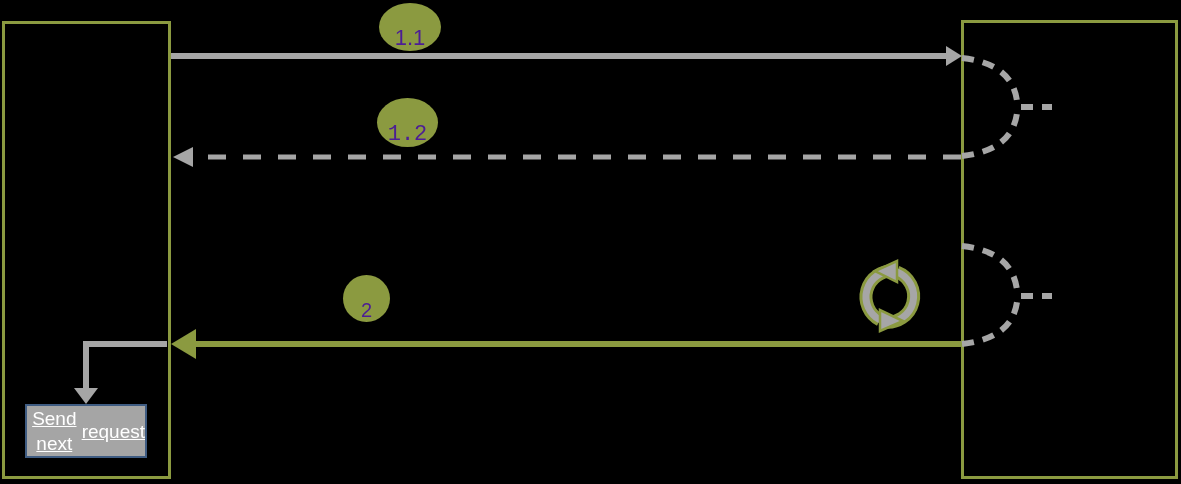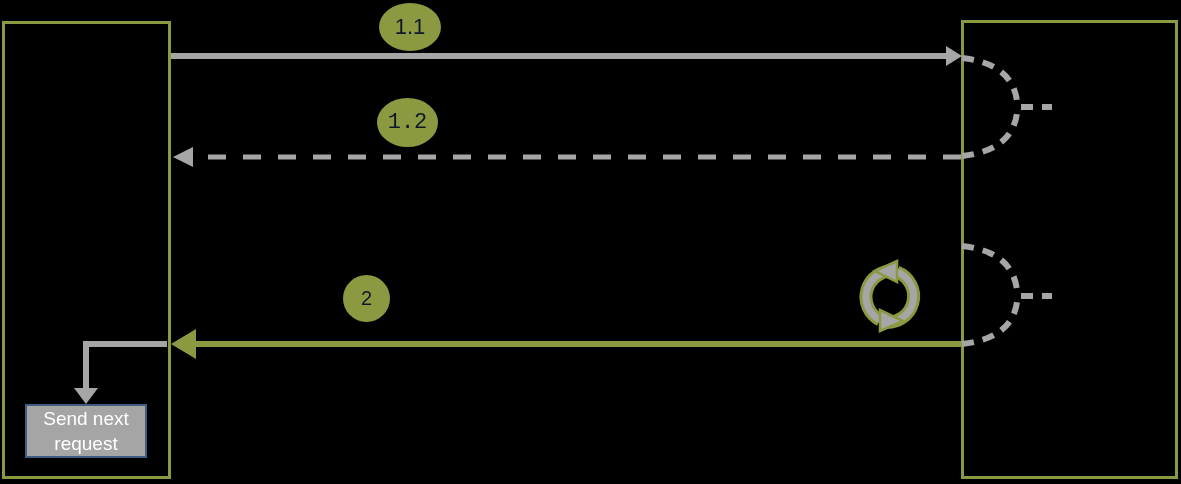--- a/index.html
+++ b/index.html
@@ -26,45 +26,46 @@
   .layer {
     position: absolute;
     left: 0; top: 0;
     width: 1181px; height: 484px;
   }
   .badge {
     position: absolute;
     background: #8B9A40;
     border-radius: 50%;
     display: flex;
-    align-items: center;
+    align-items: flex-end;
     justify-content: center;
-    color: #0f172a;
+    color: #4c1d95;
     font-size: 22px;
     z-index: 4;
   }
   .badge-11 { left: 379px; top: 3px;   width: 62px; height: 48px; }
   .badge-12 { left: 377px; top: 98px;  width: 61px; height: 49px; font-family: Liberation Mono, monospace; }
   .badge-2  { left: 343px; top: 275px; width: 47px; height: 47px; font-size: 20px; }
   .action-box {
     position: absolute;
     left: 25px; top: 404px;
     width: 122px; height: 54px;
     box-sizing: border-box;
     background: #A5A5A5;
     border: 2px solid #3F5C82;
     color: #FFFFFF;
     font-size: 19px;
     line-height: 25px;
     display: flex;
-    flex-direction: column;
+    flex-direction: row;
     align-items: center;
     justify-content: center;
     text-align: center;
     z-index: 5;
+    text-decoration: underline;
   }
 </style>
 </head>
 <body>
 
 <div class="stage">
 
   <div class="lifeline-box left-box"></div>
   <div class="lifeline-box right-box"></div>
 

